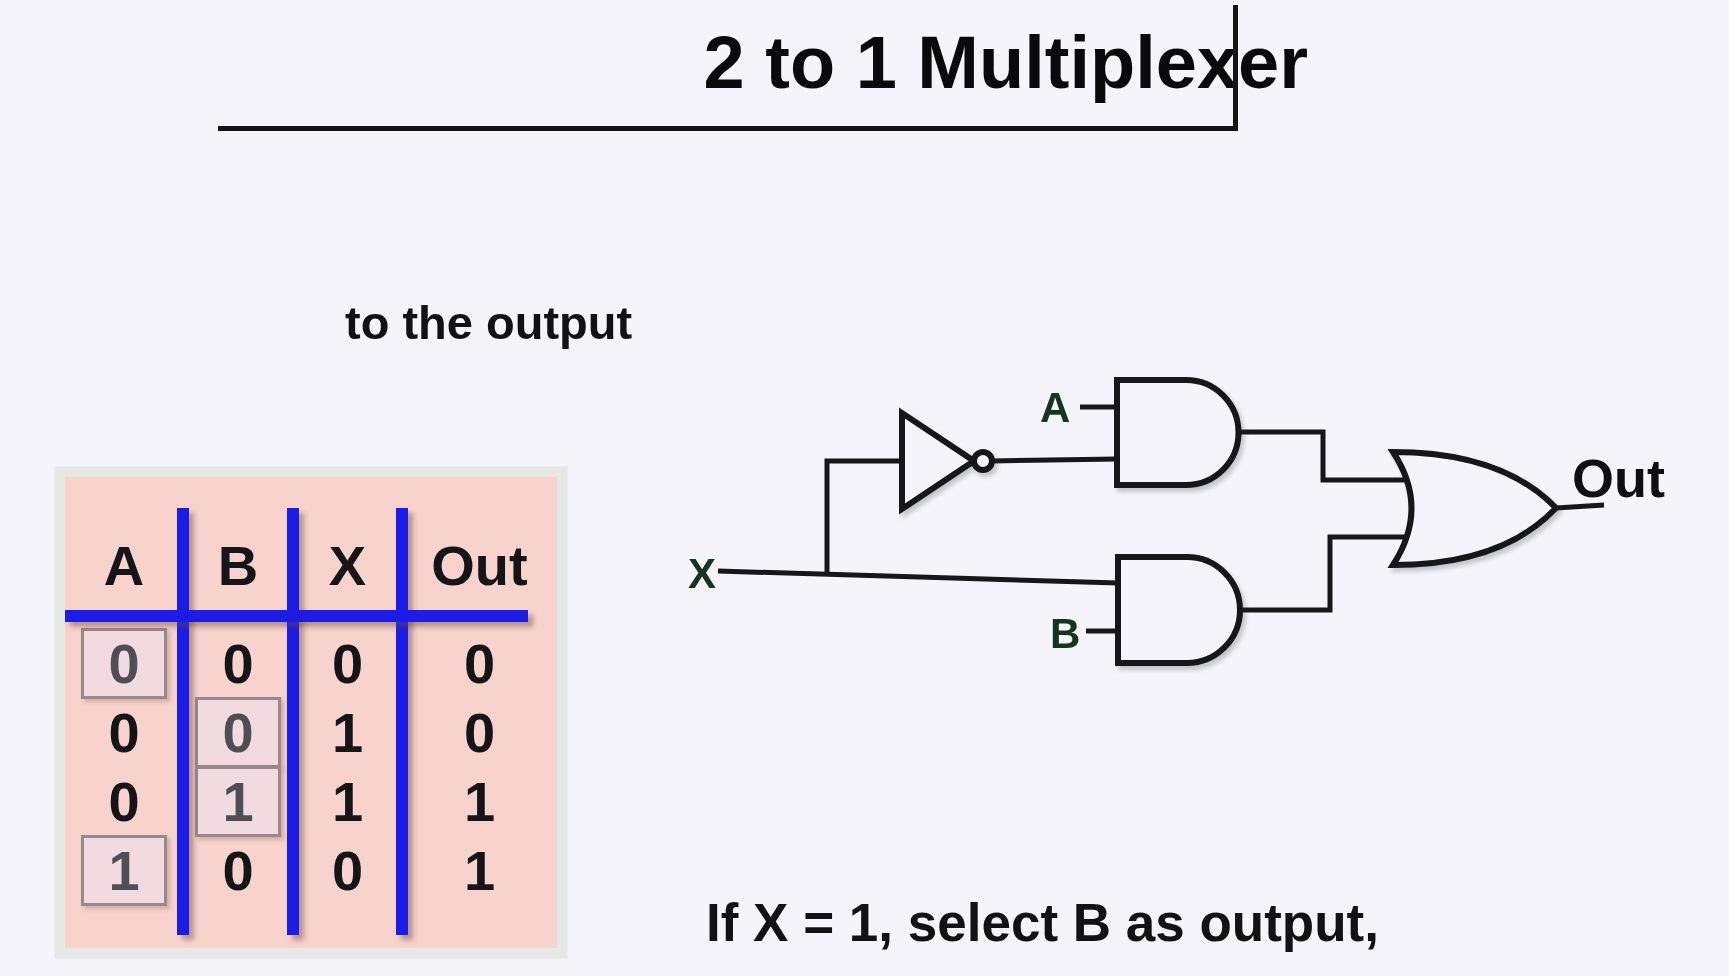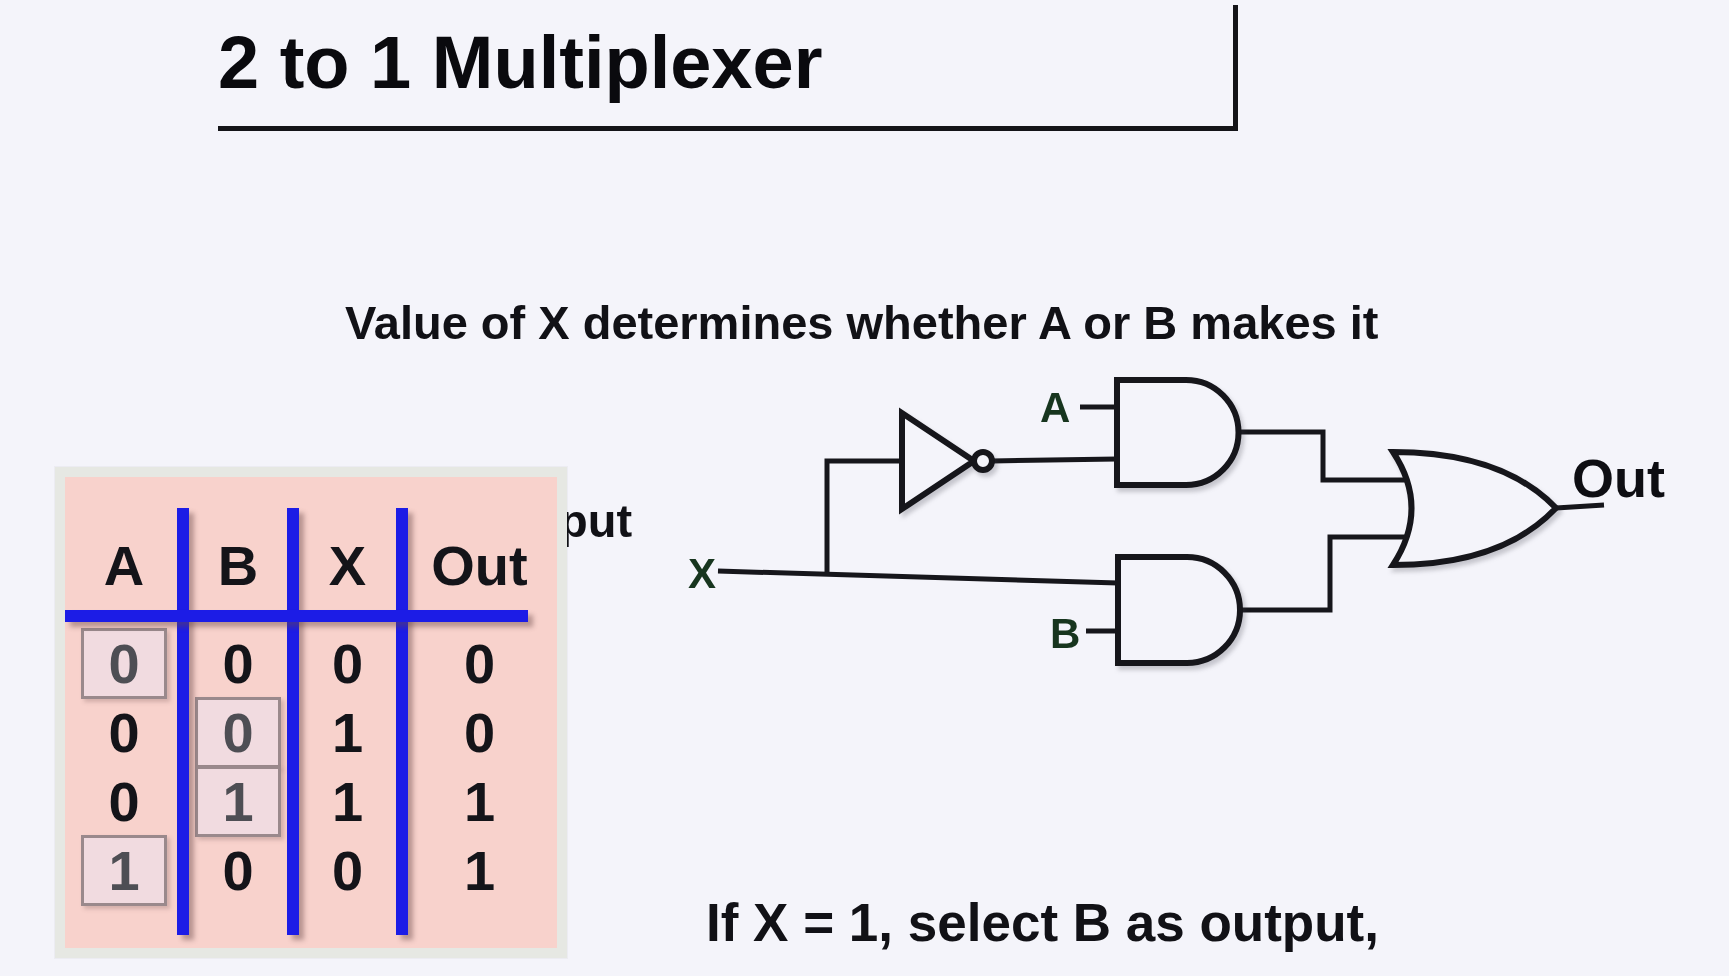--- a/index.html
+++ b/index.html
@@ -10,21 +10,21 @@
     background: #f4f4fa;
     font-family: "Liberation Sans", sans-serif;
     color: #0e0e13;
     overflow: hidden;
   }
   .abs { position: absolute; }
 
   
   .title {
     left: 218px; top: 20px; width: 1090px;
-    text-align: left;
+    text-align: right;
     font-size: 74px; font-weight: 700; letter-spacing: 0px;
     color: #0a0a0e;
   }
   .title-underline {
     left: 218px; top: 126px; width: 1020px; height: 5px;
     background: #141418;
   }
   .title-side-rule {
     left: 1233px; top: 5px; width: 5px; height: 126px;
     background: #141418;
@@ -105,21 +105,20 @@
   }
 </style>
 </head>
 <body>
 
 <div class="abs title">2 to 1 Multiplexer</div>
 <div class="abs title-underline"></div>
 <div class="abs title-side-rule"></div>
 
 <div class="abs subtitle">
-  <div>Value of X determines whether A or B makes it</div>
   <div>to the output</div>
 </div>
 
 <div class="abs tt-panel">
   <div class="tt-inner">
     <div class="tt-grid">
         <div class="tt-cell hdr">A</div>
         <div class="tt-cell hdr">B</div>
         <div class="tt-cell hdr">X</div>
         <div class="tt-cell hdr">Out</div>

